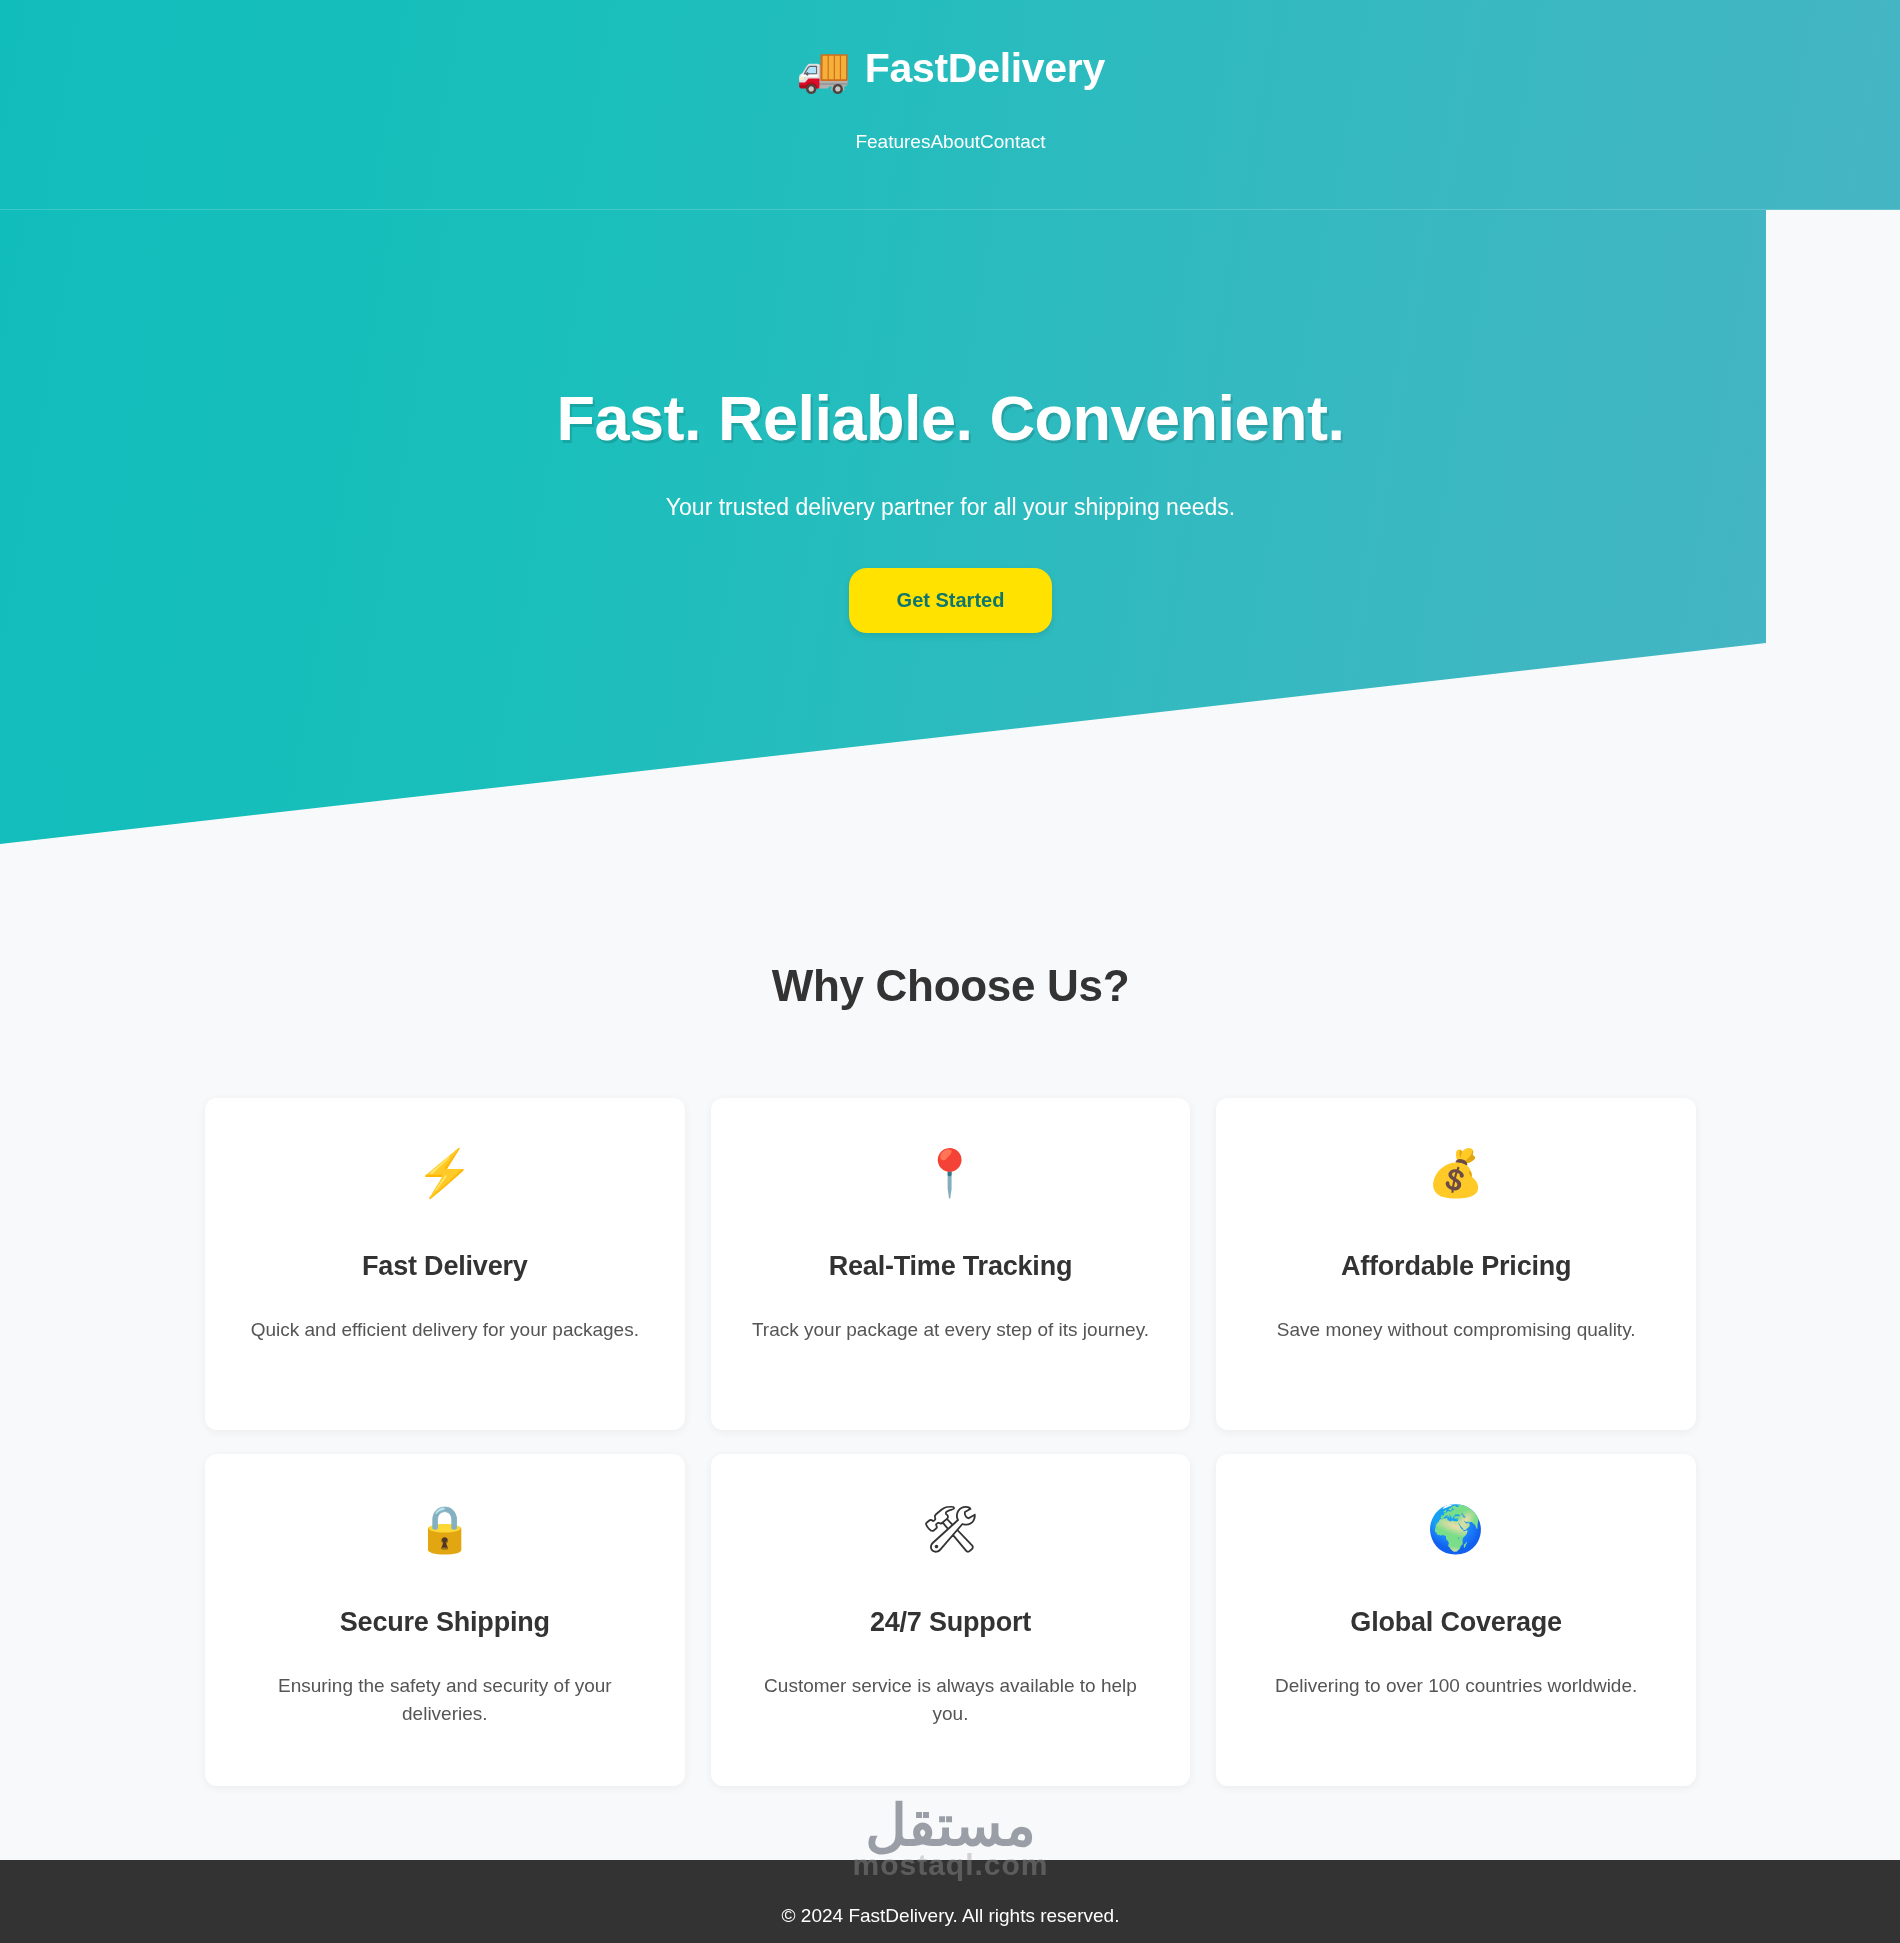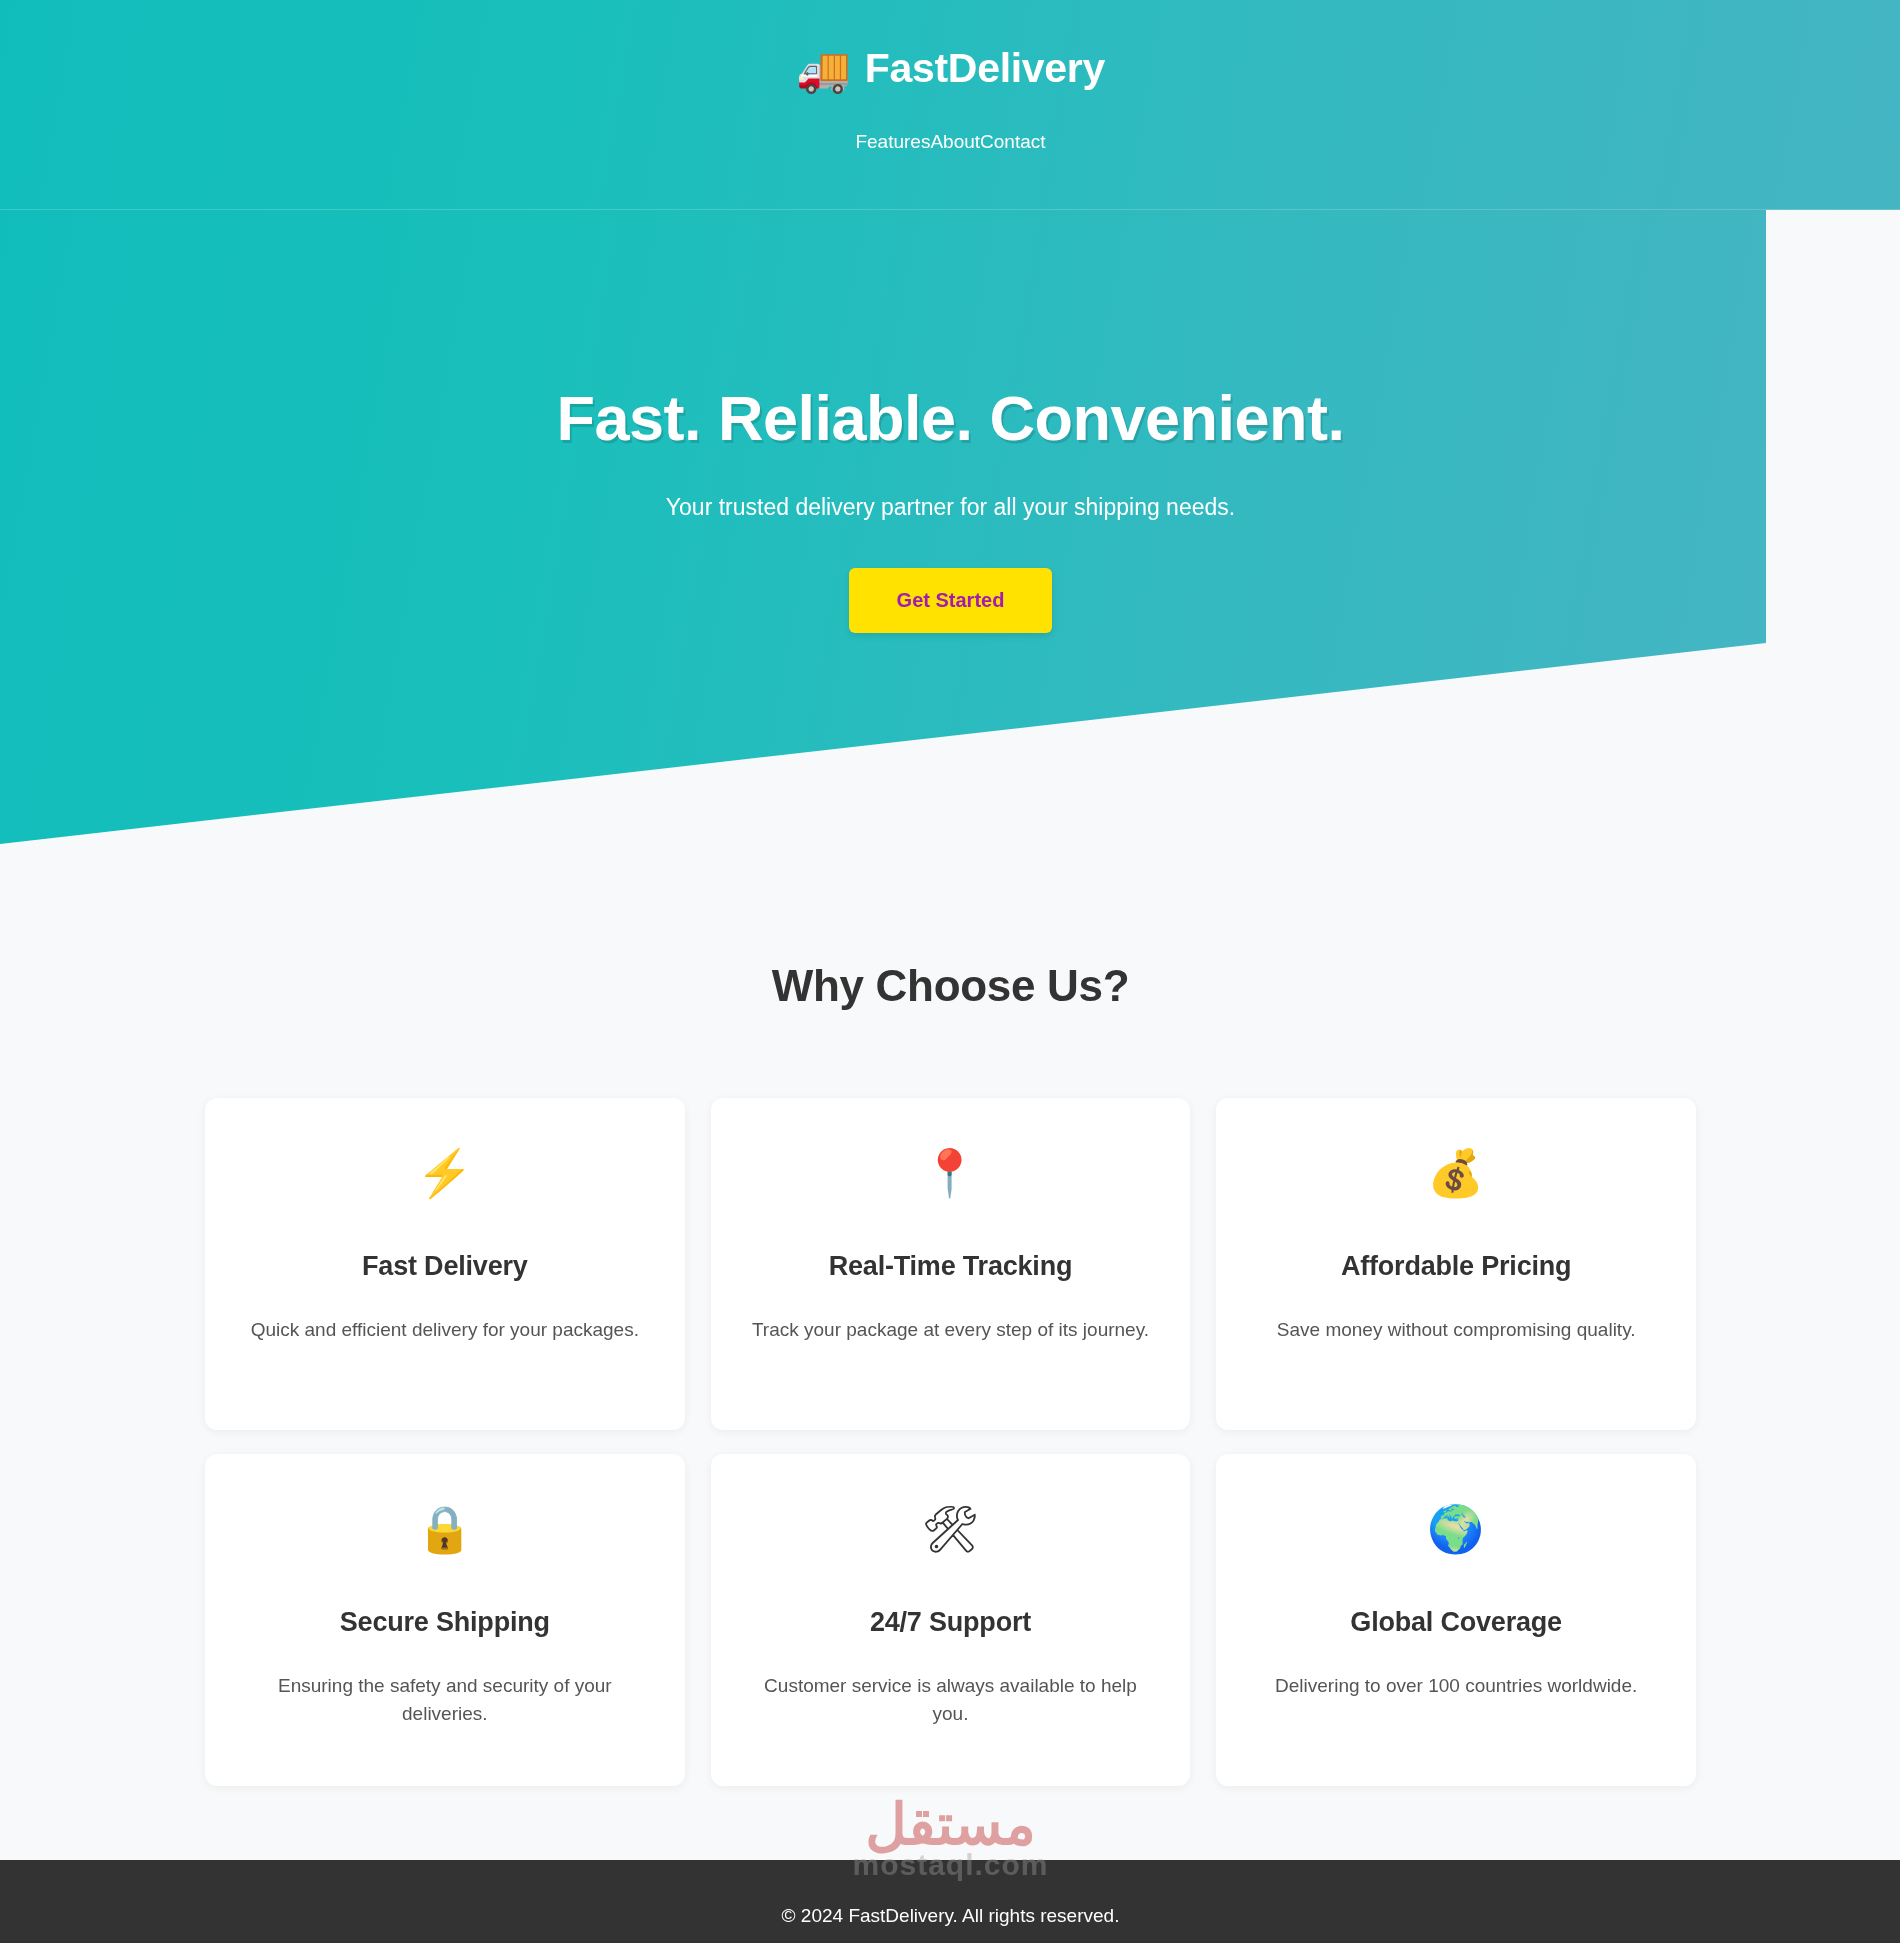--- a/index.html
+++ b/index.html
@@ -84,23 +84,23 @@
   .hero-sub{
     margin-top:40px;
     font-size:23px;
     color:#ffffff;
     font-weight:normal;
   }
   .cta-button{
     display:inline-block;
     margin-top:47px;
     background:#ffe200;
-    color:#a21caf;
+    color:#0f766e;
     border:none;
-    border-radius:6px;
+    border-radius:18px;
     padding:21px 48px;
     font-size:20px;
     font-weight:bold;
     font-family:"Liberation Sans", sans-serif;
     cursor:pointer;
     box-shadow:0 3px 6px rgba(0,0,0,0.10);
   }
 
   
   .features{
@@ -172,24 +172,23 @@
     top:1798px;
     width:297px;
     text-align:center;
     pointer-events:none;
     z-index:40;
     opacity:0.40;
   }
   .watermark-ar{
     font-size:57px;
     font-weight:bold;
-    color:#b91c1c;
+    color:#0f172a;
     line-height:0.95;
     direction:rtl;
-    font-family:Liberation Serif, serif;
   }
   .watermark-en{
     font-size:30px;
     font-weight:bold;
     color:#9a9a9a;
     letter-spacing:1px;
     margin-top:-4px;
   }
   .page-wrap{ position:relative; width:1901px; }
 </style>

